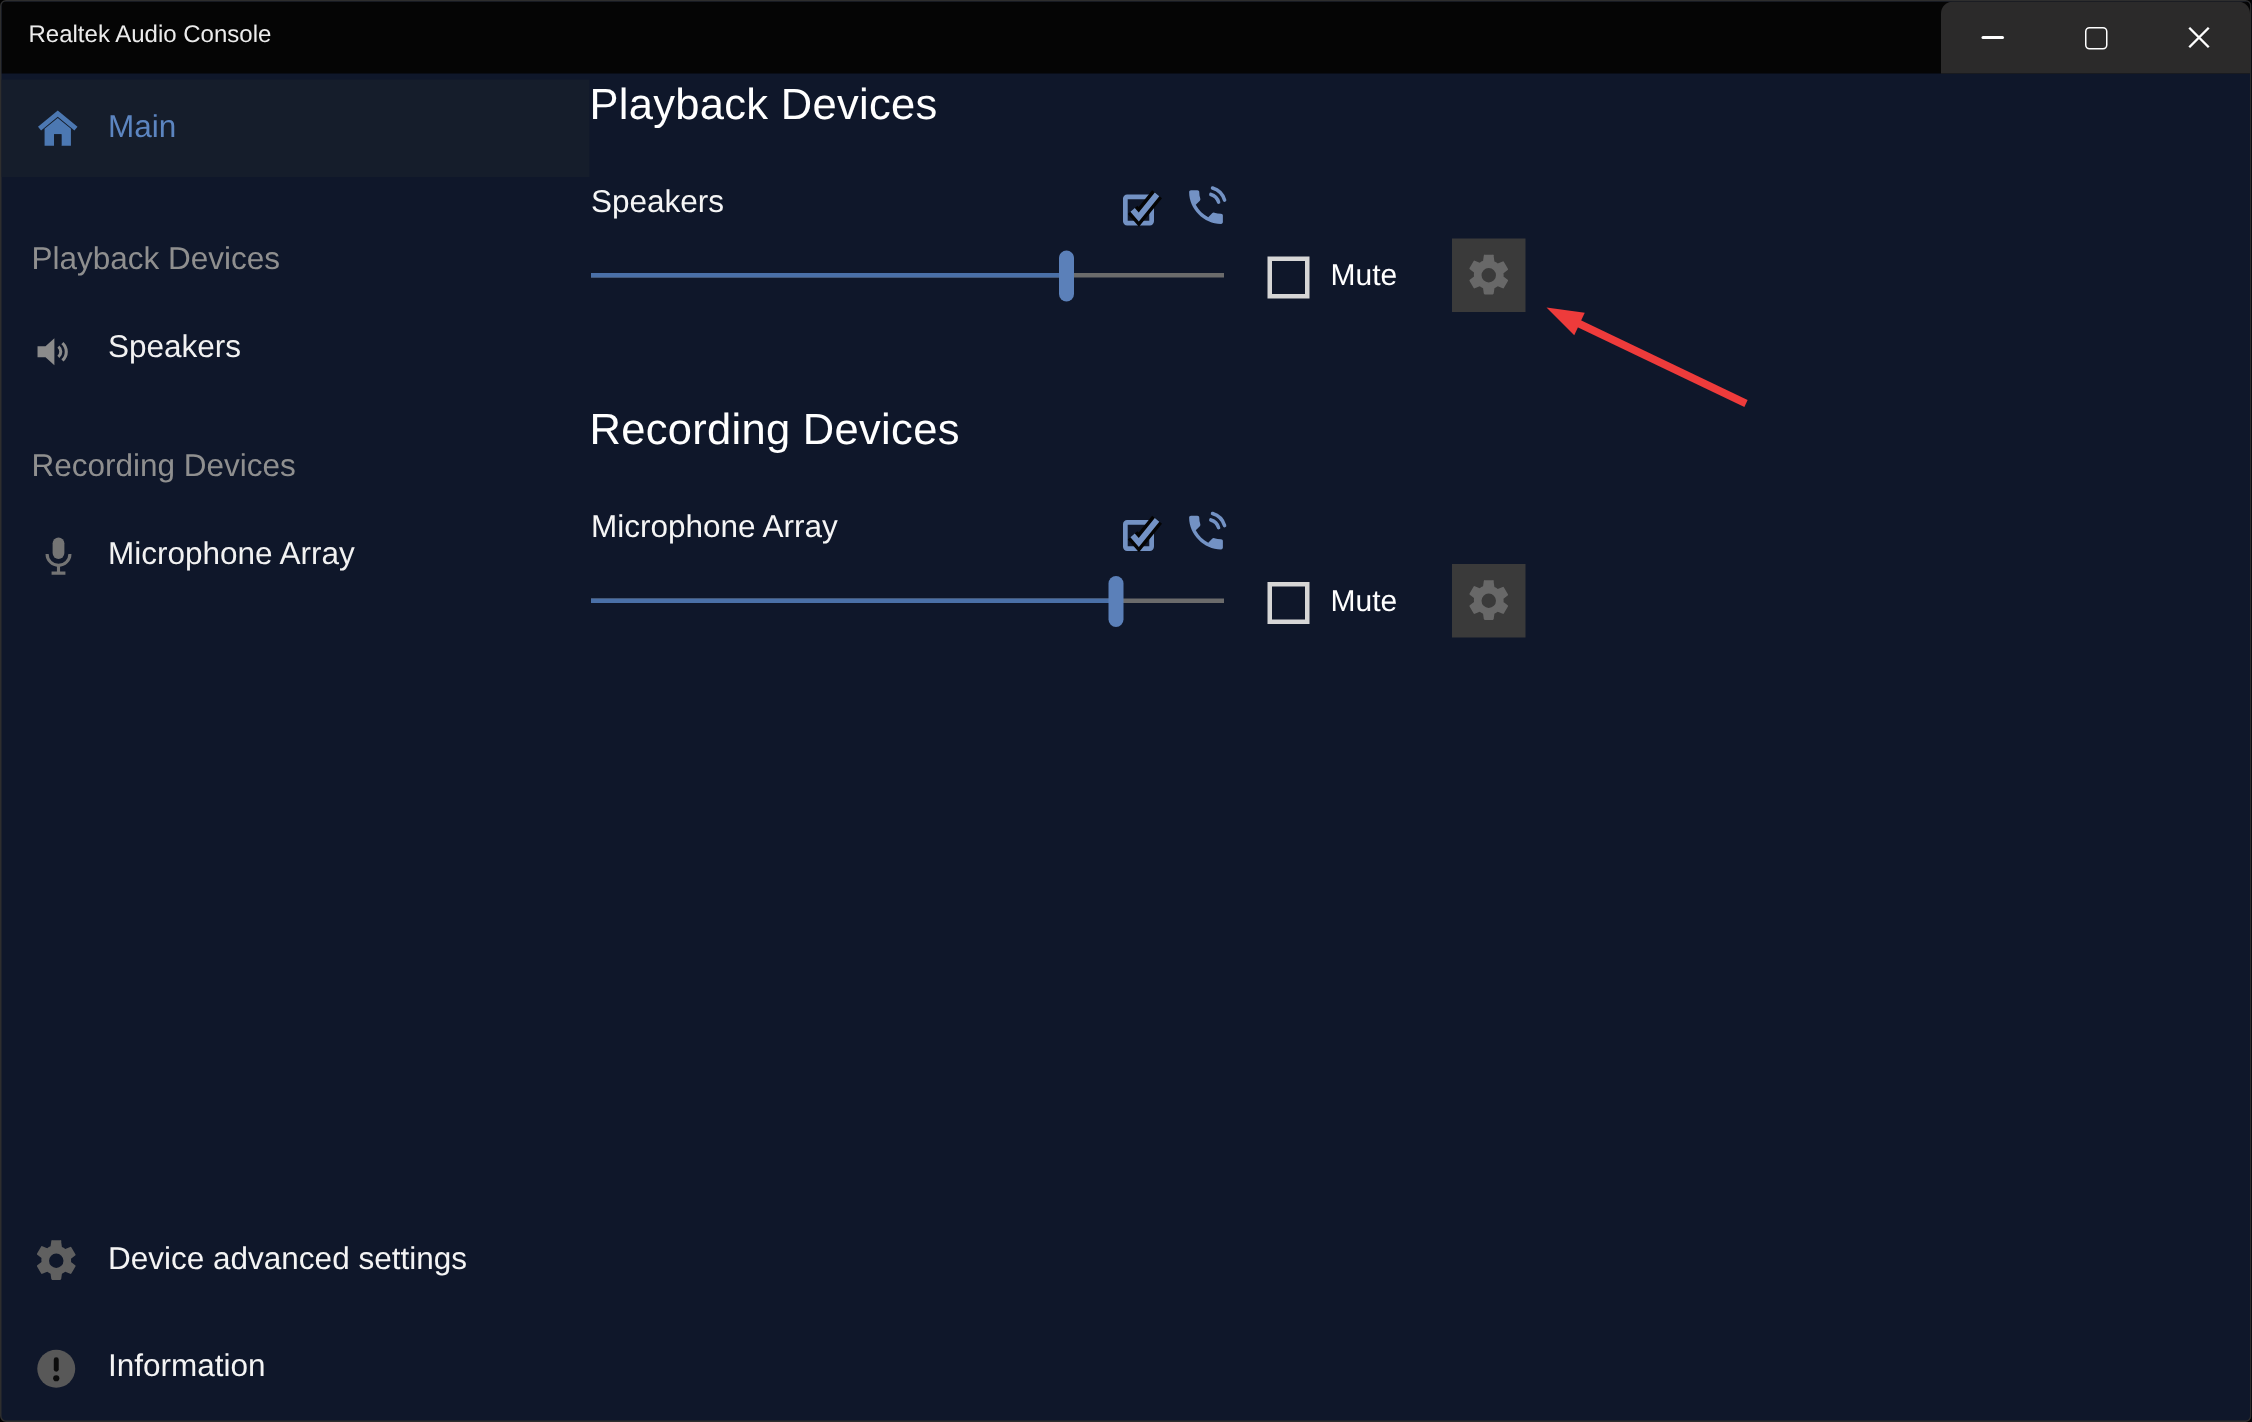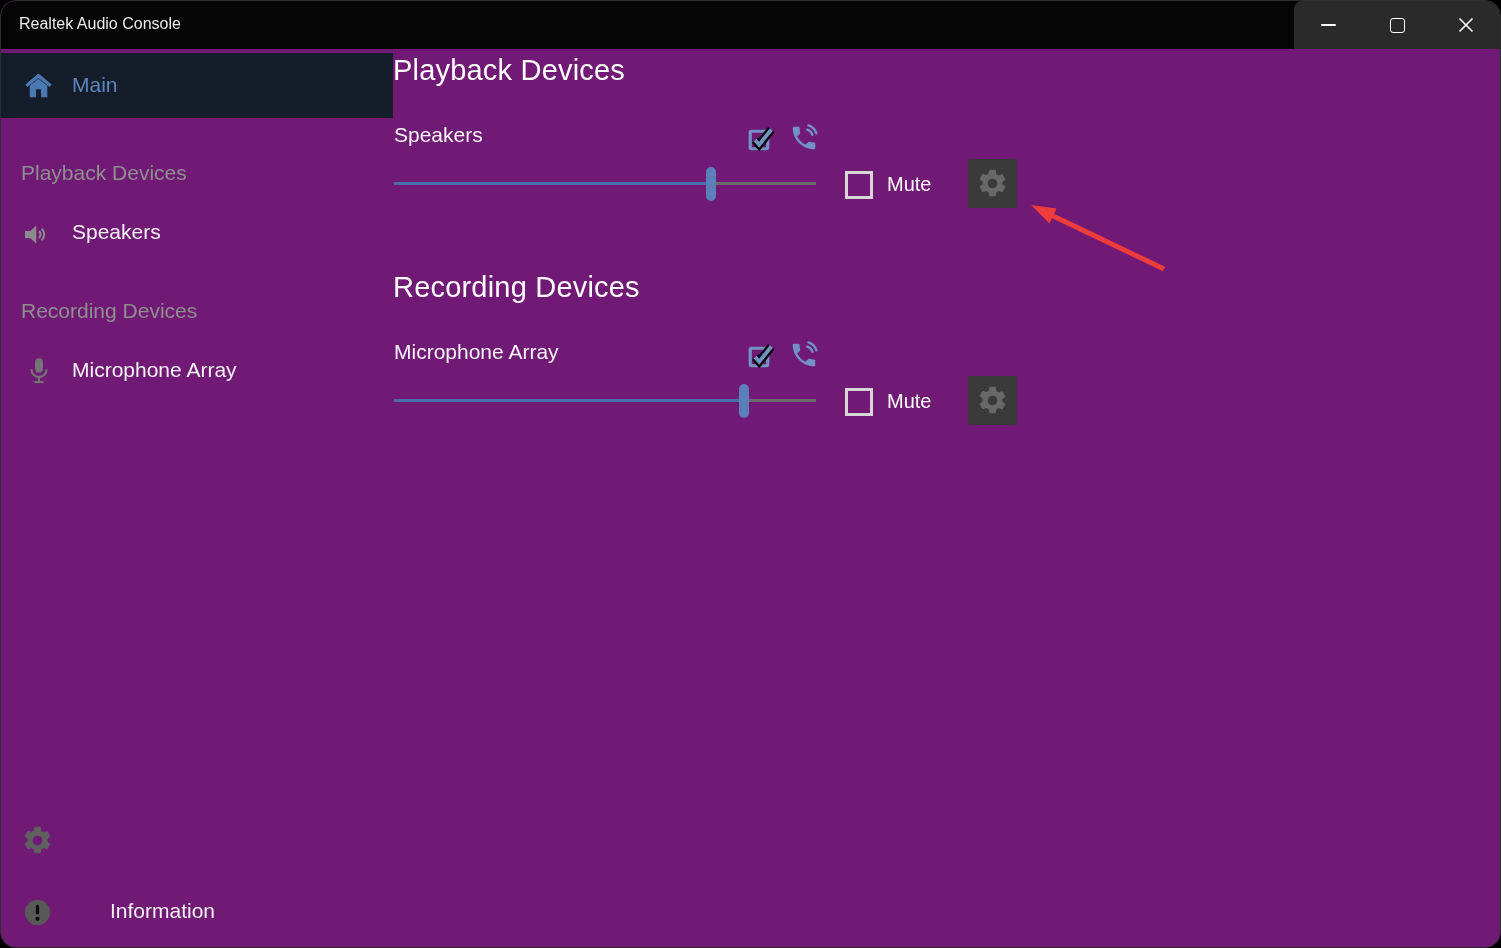--- a/index.html
+++ b/index.html
@@ -1,19 +1,19 @@
 <!DOCTYPE html>
 <html><head>
 <meta charset="utf-8">
 <style>
   html,body{margin:0;padding:0;background:#000;}
   .window{
-    position:relative;width:1501px;height:948px;background:#701a75;
+    position:relative;width:1501px;height:948px;background:#0f172a;
     font-family:"Liberation Sans","DejaVu Sans",sans-serif;
-    border-radius:16px;overflow:hidden;box-sizing:border-box;
+    border-radius:4px;overflow:hidden;box-sizing:border-box;
     border:1px solid #2e2e2e;color:#fff;
   }
   
   .titlebar{position:absolute;left:0;top:0;width:100%;height:48px;background:#050505;}
   .titlebar .app-title{position:absolute;left:18px;top:14px;font-size:16px;color:#ececec;}
   .win-controls{
     position:absolute;right:0;top:0;width:206px;height:48px;background:#2b2a2a;
     border-radius:8px 8px 0 0;display:flex;
   }
   .win-btn{flex:1;display:flex;align-items:center;justify-content:center;cursor:default;}
@@ -88,27 +88,28 @@
     <rect x="8.6" y="2" width="6.8" height="12.4" rx="3.4" fill="#747474"></rect>
     <path d="M5.4 11.5 a6.6 6.6 0 0 0 13.2 0" stroke="#747474" stroke-width="1.8" fill="none"></path>
     <line x1="12" y1="18.4" x2="12" y2="22" stroke="#747474" stroke-width="1.8"></line>
     <line x1="8" y1="22.6" x2="16" y2="22.6" stroke="#747474" stroke-width="1.8"></line>
   </svg>
   <div class="side-item-label" style="top:357px;">Microphone Array</div>
 
   <svg class="side-icon" style="left:20px;top:823px;" width="33" height="33" viewBox="0 0 24 24">
     <path fill="#606060" fill-rule="evenodd" d="M19.14 12.94a7 7 0 0 0 .06-.94 7 7 0 0 0-.06-.94l2.03-1.58a.5.5 0 0 0 .12-.64l-1.92-3.32a.5.5 0 0 0-.61-.22l-2.39.96a7.3 7.3 0 0 0-1.62-.94l-.36-2.54A.5.5 0 0 0 13.9 2h-3.8a.5.5 0 0 0-.5.42l-.36 2.54a7.3 7.3 0 0 0-1.62.94l-2.39-.96a.5.5 0 0 0-.61.22L2.7 8.48a.5.5 0 0 0 .12.64l2.03 1.58a7 7 0 0 0 0 1.88l-2.03 1.58a.5.5 0 0 0-.12.64l1.92 3.32c.14.24.42.34.61.22l2.39-.96c.5.38 1.04.7 1.62.94l.36 2.54c.04.24.25.42.5.42h3.8c.25 0 .46-.18.5-.42l.36-2.54a7.3 7.3 0 0 0 1.62-.94l2.39.96c.24.1.5 0 .61-.22l1.92-3.32a.5.5 0 0 0-.12-.64l-2.03-1.58zM12 15.5A3.5 3.5 0 1 1 15.5 12 3.5 3.5 0 0 1 12 15.5z"></path>
   </svg>
+  <div class="footer-label" style="top:827px;">Device advanced settings</div>
 
   <svg class="side-icon" style="left:20px;top:895px;" width="33" height="33" viewBox="0 0 24 24">
     <circle cx="12" cy="12" r="9.2" fill="#585858"></circle>
     <rect x="10.8" y="6.4" width="2.4" height="7" rx="1.2" fill="#0c0c0c"></rect>
     <circle cx="12" cy="16.6" r="1.5" fill="#0c0c0c"></circle>
   </svg>
-  <div class="footer-label" style="top:898px;margin-left:38px;">Information</div>
+  <div class="footer-label" style="top:898px;">Information</div>
 
   <h1 class="section-heading" style="left:392px;top:53px;margin:0;">Playback Devices</h1>
 
   <div class="device-label" style="left:393px;top:122px;">Speakers</div>
 
   <svg class="dev-icon" style="left:745px;top:123px;" width="29" height="29" viewBox="0 0 24 24">
     <rect x="3.5" y="6" width="14.5" height="14.5" rx="1" fill="none" stroke="#7392c4" stroke-width="2.6"></rect>
     <path d="M7.5 13.2 l3.4 3.9 L21 4.6" fill="none" stroke="#040404" stroke-width="7"></path>
     <path d="M7.5 13.2 l3.4 3.9 L21 4.6" fill="none" stroke="#7392c4" stroke-width="3.2"></path>
   </svg>

